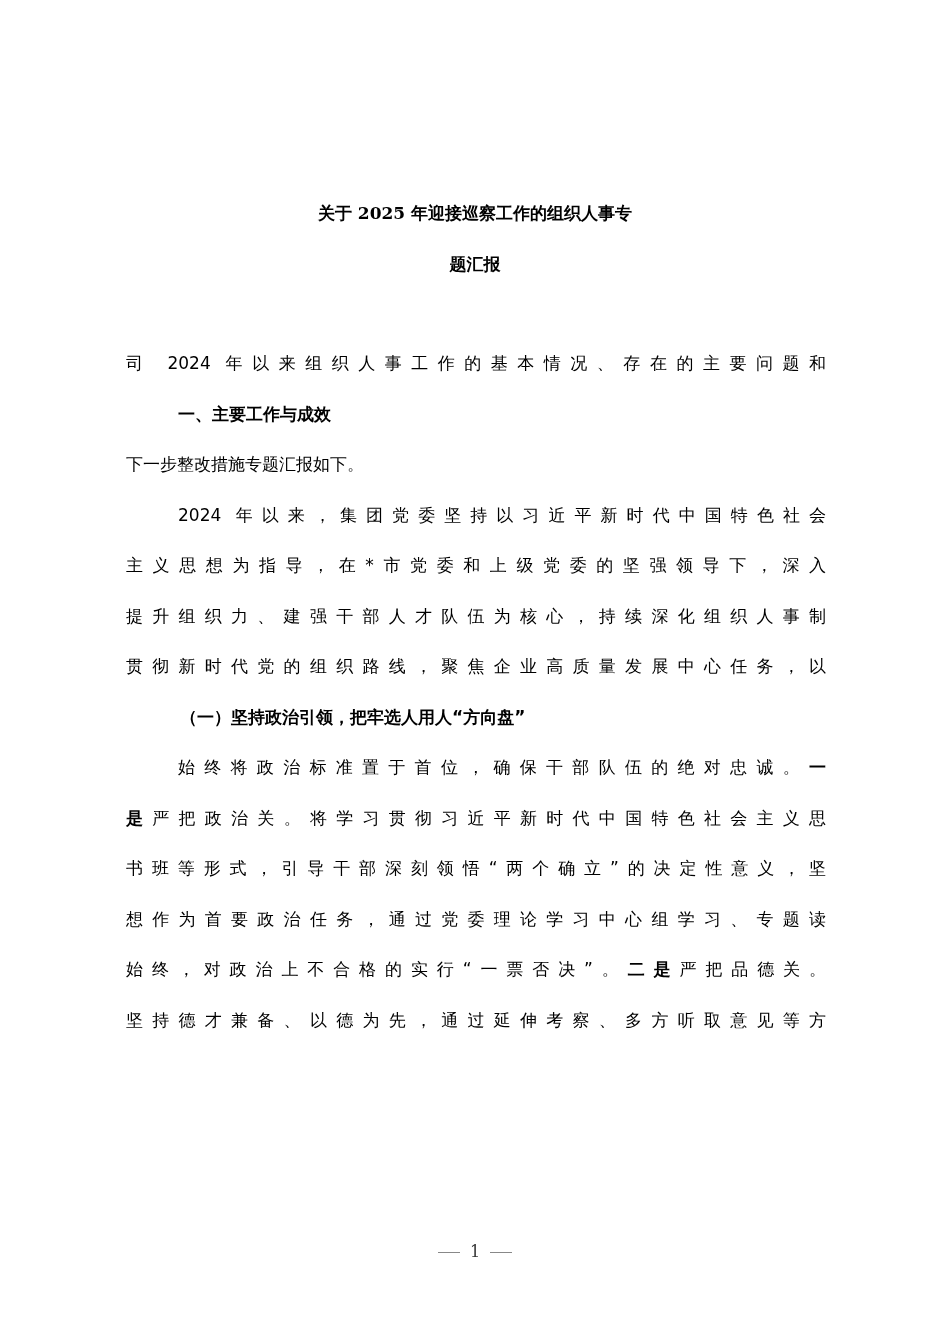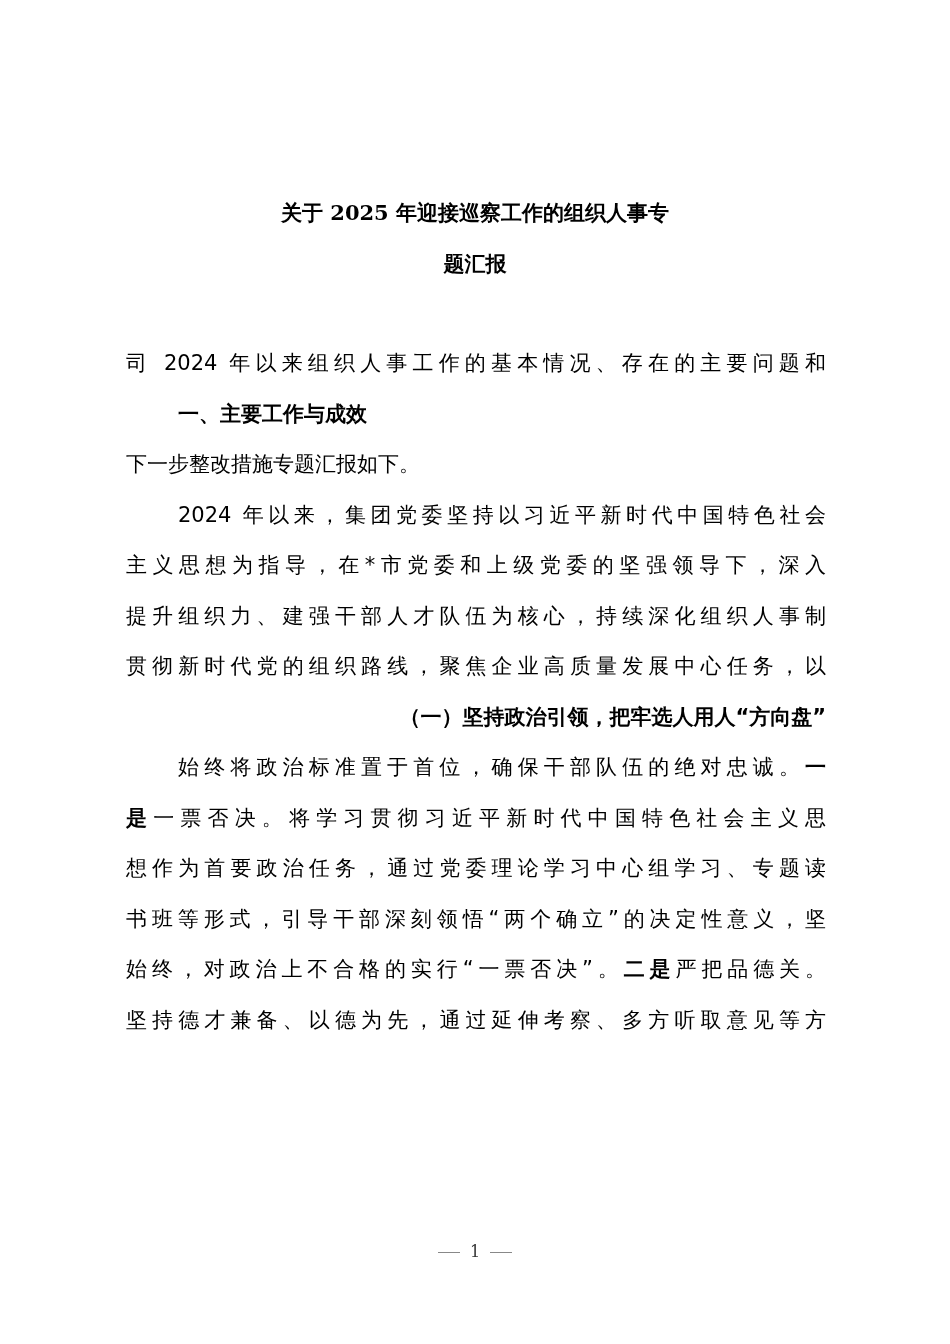--- a/index.html
+++ b/index.html
@@ -4,23 +4,23 @@
 <style>
   html, body { margin: 0; padding: 0; background: #ffffff; }
   body { width: 950px; height: 1344px; position: relative; overflow: hidden;
          font-family: "DejaVu Sans", "Liberation Sans", sans-serif; color: #000; }
   .page { position: absolute; left: 0; top: 0; width: 950px; height: 1344px; background: #fff; }
   .title { position: absolute; left: 126px; width: 698px; text-align: center;
            font-family: "DejaVu Serif", "Liberation Serif", serif; font-weight: bold;
            font-size: 35px; line-height: 52px; top: 188px; letter-spacing: 0px; }
   .title .line { display: block; white-space: nowrap; }
   .body { position: absolute; left: 126px; width: 700px; top: 338px; }
-  .line { display: block; height: 50.5px; line-height: 50.5px; font-size: 21px; white-space: nowrap; }
+  .line { display: block; height: 50.5px; line-height: 50.5px; font-size: 17px; white-space: nowrap; }
   .indent { padding-left: 52px; }
-  .indent2 { padding-left: 54px; text-align: right; }
+  .indent2 { padding-left: 54px; }
   .h1 { font-weight: bold; }
   .b { font-weight: bold; }
   .justify { text-align: justify; text-align-last: justify; }
   .footer { position: absolute; top: 1242px; left: 0; width: 950px; text-align: center;
             font-family: "DejaVu Serif", "Liberation Serif", serif; font-size: 16px; color: #333; }
   .footer .dash { display: inline-block; width: 22px; height: 1px; background: #888; vertical-align: middle; margin: 0 10px; }
 </style>
 </head>
 <body>
 
@@ -38,23 +38,23 @@
     <span class="line">下一步整改措施专题汇报如下。</span>
 
     <span class="line indent justify">2024 年以来，集团党委坚持以习近平新时代中国特色社会</span>
     <span class="line justify">主义思想为指导，在*市党委和上级党委的坚强领导下，深入</span>
     <span class="line justify">提升组织力、建强干部人才队伍为核心，持续深化组织人事制</span>
     <span class="line justify">贯彻新时代党的组织路线，聚焦企业高质量发展中心任务，以</span>
 
     <span class="line indent2 h1">（一）坚持政治引领，把牢选人用人“方向盘”</span>
 
     <span class="line indent justify"><span>始终将政治标准置于首位，确保干部队伍的绝对忠诚。</span><span class="b">一</span></span>
-    <span class="line justify"><span class="b">是</span><span>一票否决。将学习贯彻习近平新时代中国特色社会主义思</span></span>
+    <span class="line justify"><span class="b">是</span><span>严把政治关。将学习贯彻习近平新时代中国特色社会主义思</span></span>
+    <span class="line justify">书班等形式，引导干部深刻领悟“两个确立”的决定性意义，坚</span>
     <span class="line justify">想作为首要政治任务，通过党委理论学习中心组学习、专题读</span>
-    <span class="line justify">书班等形式，引导干部深刻领悟“两个确立”的决定性意义，坚</span>
     <span class="line justify"><span>始终，对政治上不合格的实行“一票否决”。</span><span class="b">二是</span><span>严把品德关。</span></span>
     <span class="line justify">坚持德才兼备、以德为先，通过延伸考察、多方听取意见等方</span>
   </div>
 
   <div class="footer">
     <span class="dash"></span><span>1</span><span class="dash"></span>
   </div>
 
 </div>
 

